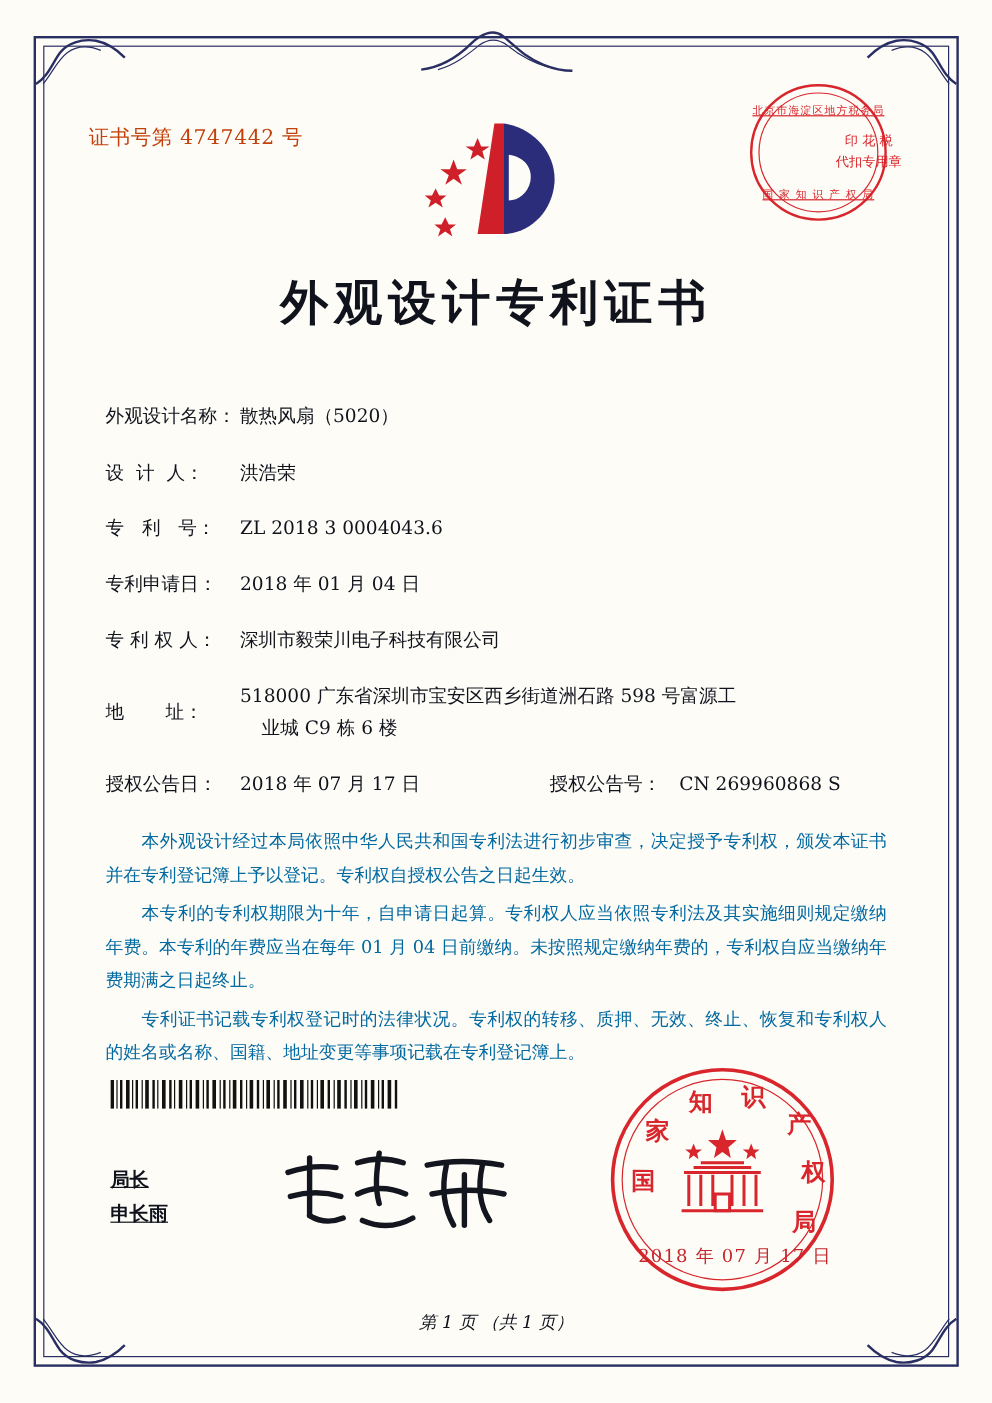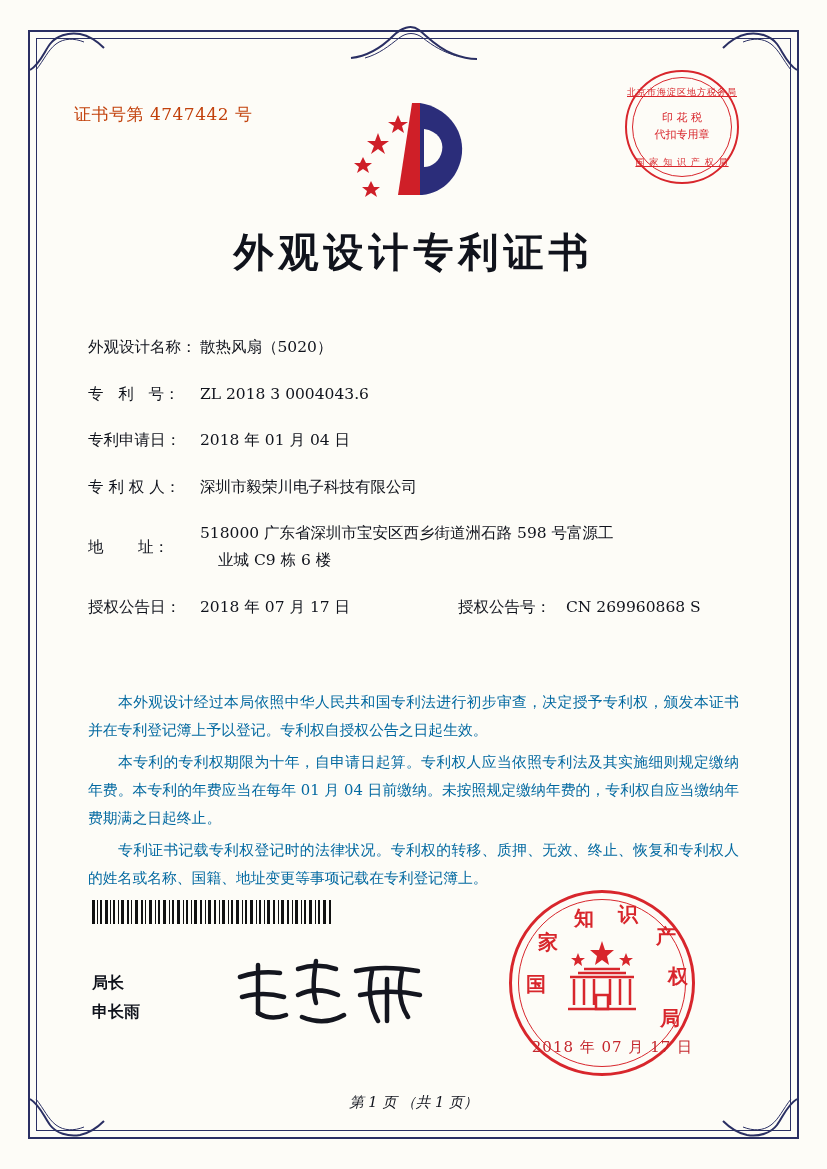--- a/index.html
+++ b/index.html
@@ -110,20 +110,21 @@
   .stamp-arc-top { top: 14px; }
   .stamp-arc-bottom { bottom: 13px; }
   .stamp-mid {
     position: absolute;
     top: 37px;
     width: 100%;
     text-align: center;
     font-size: 11px;
     line-height: 17px;
     font-family: "DejaVu Serif", "Liberation Serif", serif;
+    margin-left: 42px;
   }
 
   .doc-title {
     position: absolute;
     left: 0;
     right: 0;
     top: 225px;
     text-align: center;
     font-size: 40px;
     font-weight: bold;
@@ -202,20 +203,21 @@
   
   .sig-label {
     position: absolute;
     left: 92px;
     top: 968px;
     font-size: 16px;
     line-height: 29px;
     font-family: "DejaVu Serif", "Liberation Serif", serif;
     font-weight: bold;
     color: #10131c;
+    text-decoration: underline;
   }
   .sig-hand {
     position: absolute;
     left: 232px;
     top: 955px;
     width: 210px;
     height: 75px;
   }
 
   .seal {
@@ -346,20 +348,24 @@
 
   <div class="doc-title">外观设计专利证书</div>
 
   <div class="fields">
 
     <div class="field-row">
       <div class="field-label">外观设计名称：</div>
       <div class="field-value">散热风扇（5020）</div>
     </div>
 
+    <div class="field-row">
+      <div class="field-label">设  计  人：</div>
+      <div class="field-value">洪浩荣</div>
+    </div>
 
     <div class="field-row">
       <div class="field-label">专   利   号：</div>
       <div class="field-value">ZL 2018 3 0004043.6</div>
     </div>
 
     <div class="field-row">
       <div class="field-label">专利申请日：</div>
       <div class="field-value">2018 年 01 月 04 日</div>
     </div>

